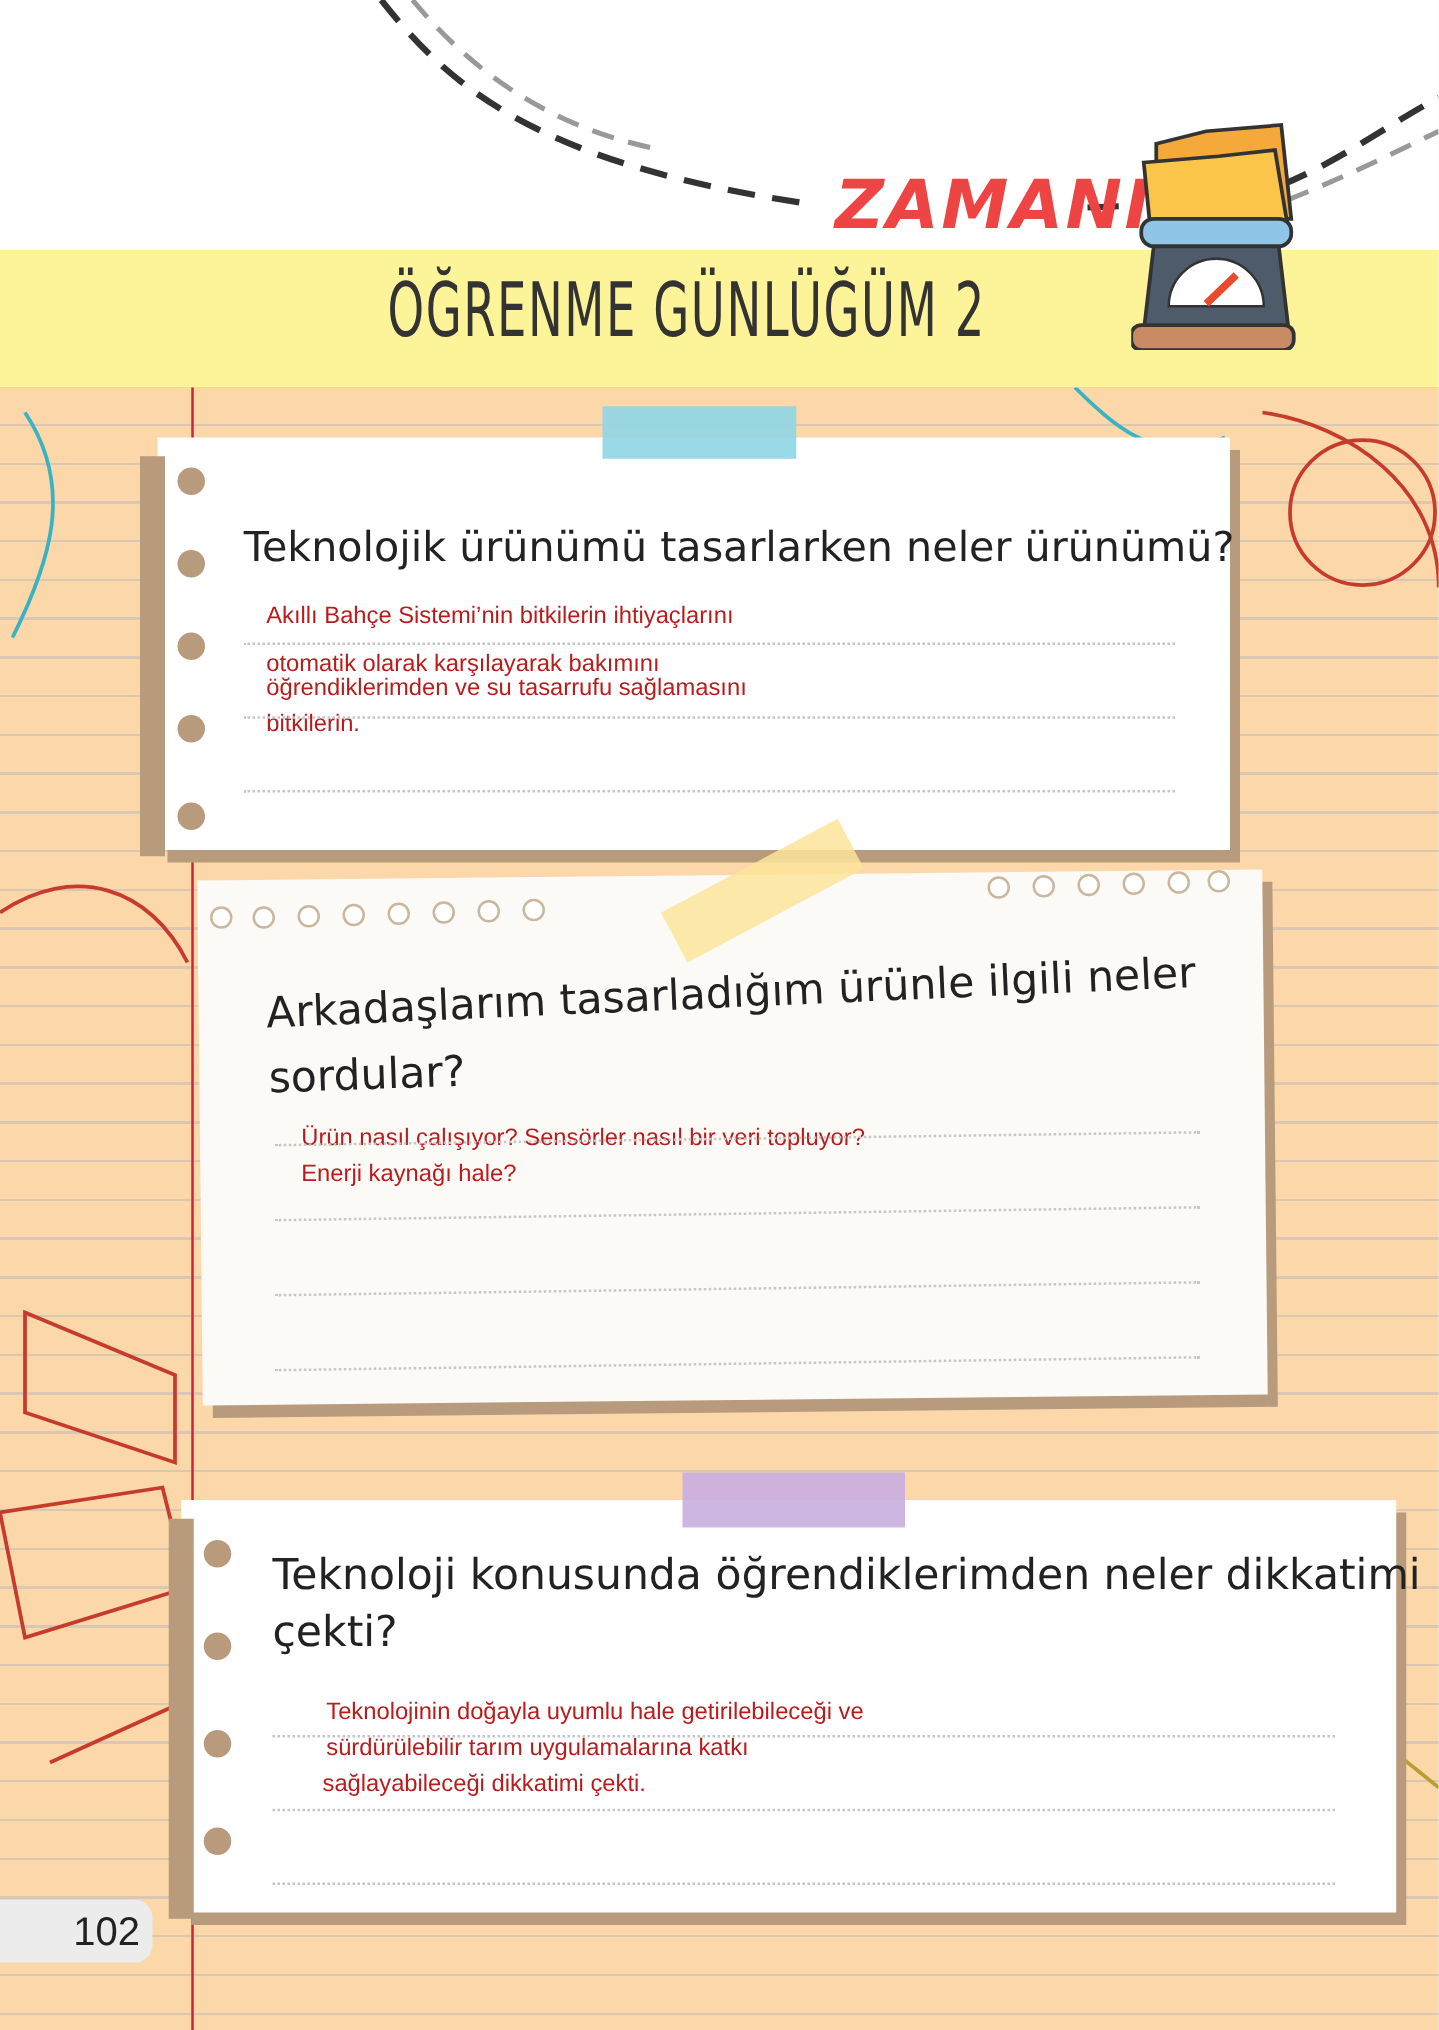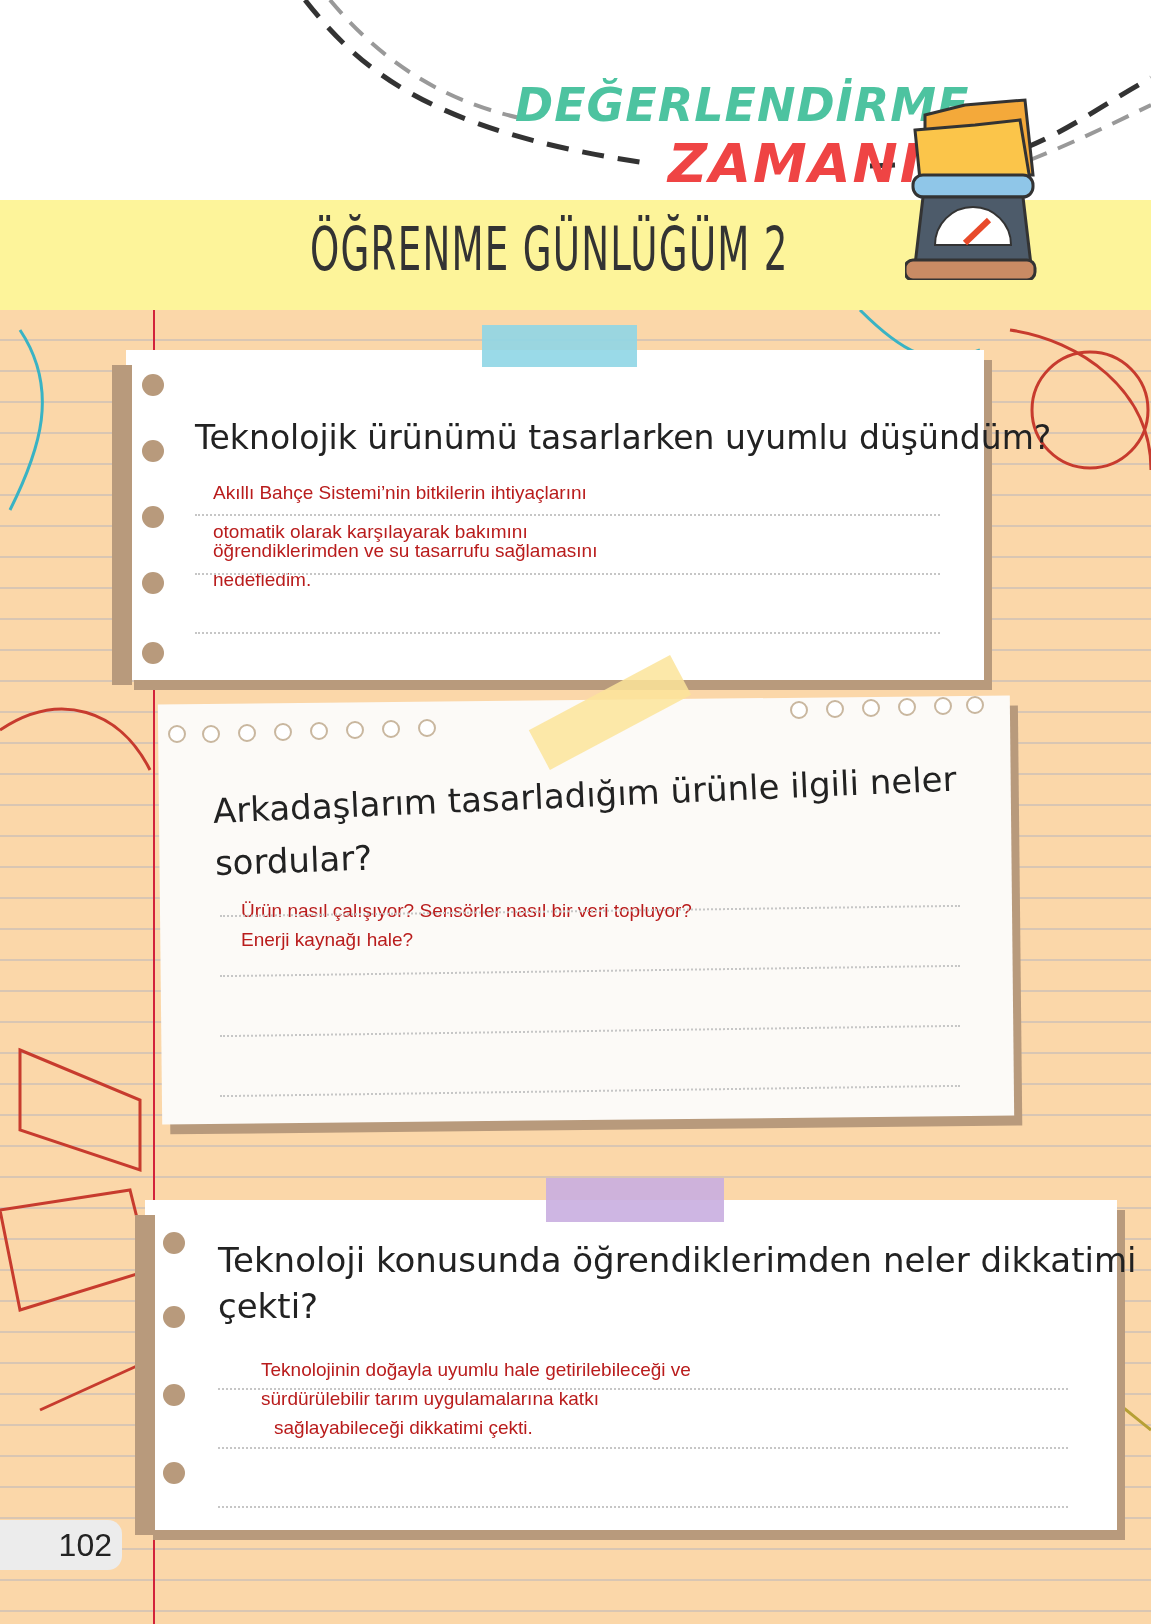--- a/index.html
+++ b/index.html
@@ -32,21 +32,20 @@
 <body>
 
 <div class="top-white">
   <svg class="dash-curve" width="1151" height="200">
     <path d="M305 0 C 360 70, 430 130, 640 162" fill="none" stroke="#333" stroke-width="5" stroke-dasharray="22 14"></path>
     <path d="M330 0 C 380 60, 440 100, 520 118" fill="none" stroke="#999" stroke-width="4" stroke-dasharray="18 12"></path>
     <path d="M895 165 L 870 166" fill="none" stroke="#333" stroke-width="5"></path>
     <path d="M1025 148 C 1070 130, 1110 100, 1151 78" fill="none" stroke="#333" stroke-width="5" stroke-dasharray="22 14"></path>
     <path d="M1030 160 C 1080 140, 1120 120, 1151 105" fill="none" stroke="#999" stroke-width="4" stroke-dasharray="18 12"></path>
   </svg>
-  <div class="title1">DEĞERLENDİRME</div>
   <div class="title2">ZAMANI</div>
 </div>
 
 <div class="yellow-band"></div>
 <div class="band-title">ÖĞRENME GÜNLÜĞÜM 2</div>
 
 <svg class="scale" width="140" height="185" viewBox="0 0 140 185">
   <path d="M20 20 L60 10 L120 5 L128 80 L20 80 Z" fill="#f4a93a" stroke="#333" stroke-width="3"></path>
   <path d="M10 35 L70 30 L115 25 L125 85 L15 85 Z" fill="#fbc54a" stroke="#333" stroke-width="3"></path>
   <rect x="8" y="80" width="120" height="22" rx="10" fill="#8fc6e8" stroke="#333" stroke-width="3"></rect>
@@ -72,25 +71,25 @@
 <div class="margin-line"></div>
 
 <div class="card card1"></div>
 <div class="tape" style="left:482px;top:325px;width:155px;height:42px;background:#8fd6e6;opacity:0.9;"></div>
 <div class="tab" style="left:112px;top:365px;height:320px;"></div>
 <div class="ring" style="left:142px;top:374px;"></div>
 <div class="ring" style="left:142px;top:440px;"></div>
 <div class="ring" style="left:142px;top:506px;"></div>
 <div class="ring" style="left:142px;top:572px;"></div>
 <div class="ring" style="left:142px;top:642px;"></div>
-<div class="q" style="left:195px;top:415px;font-size:33px;">Teknolojik ürünümü tasarlarken uyumlu düşündüm?</div>
+<div class="q" style="left:195px;top:415px;font-size:33px;">Teknolojik ürünümü tasarlarken neler ürünümü?</div>
 <div class="a" style="left:213px;top:478px;">Akıllı Bahçe Sistemi’nin bitkilerin ihtiyaçlarını</div>
 <div class="a" style="left:213px;top:517px;">otomatik olarak karşılayarak bakımını</div>
 <div class="a" style="left:213px;top:536px;">öğrendiklerimden ve su tasarrufu sağlamasını</div>
-<div class="a" style="left:213px;top:565px;">hedefledim.</div>
+<div class="a" style="left:213px;top:565px;">bitkilerin.</div>
 <div class="dots" style="left:195px;top:514px;width:745px;"></div>
 <div class="dots" style="left:195px;top:573px;width:745px;"></div>
 <div class="dots" style="left:195px;top:632px;width:745px;"></div>
 
 <div class="card card2" style="transform:rotate(-0.6deg);"></div>
 <div class="tape" style="left:530px;top:690px;width:160px;height:45px;background:#fbe49a;opacity:0.85;transform:rotate(-28deg);"></div>
 <div class="hole" style="left:168px;top:725px;"></div>
 <div class="hole" style="left:202px;top:725px;"></div>
 <div class="hole" style="left:238px;top:724px;"></div>
 <div class="hole" style="left:274px;top:723px;"></div>
@@ -117,18 +116,18 @@
 <div class="tape" style="left:546px;top:1178px;width:178px;height:44px;background:#c9aee0;opacity:0.9;"></div>
 <div class="tab" style="left:135px;top:1215px;height:320px;"></div>
 <div class="ring" style="left:163px;top:1232px;"></div>
 <div class="ring" style="left:163px;top:1306px;"></div>
 <div class="ring" style="left:163px;top:1384px;"></div>
 <div class="ring" style="left:163px;top:1462px;"></div>
 <div class="q" style="left:218px;top:1237px;">Teknoloji konusunda öğrendiklerimden neler dikkatimi</div>
 <div class="q" style="left:218px;top:1283px;">çekti?</div>
 <div class="a" style="left:261px;top:1355px;">Teknolojinin doğayla uyumlu hale getirilebileceği ve</div>
 <div class="a" style="left:261px;top:1384px;">sürdürülebilir tarım uygulamalarına katkı</div>
-<div class="a" style="left:274px;top:1413px;">sağlayabileceği dikkatimi çekti.</div>
+<div class="a" style="left:258px;top:1413px;">sağlayabileceği dikkatimi çekti.</div>
 <div class="dots" style="left:218px;top:1388px;width:850px;"></div>
 <div class="dots" style="left:218px;top:1447px;width:850px;"></div>
 <div class="dots" style="left:218px;top:1506px;width:850px;"></div>
 
 <div class="page-num">102</div>
 
 </body></html>

